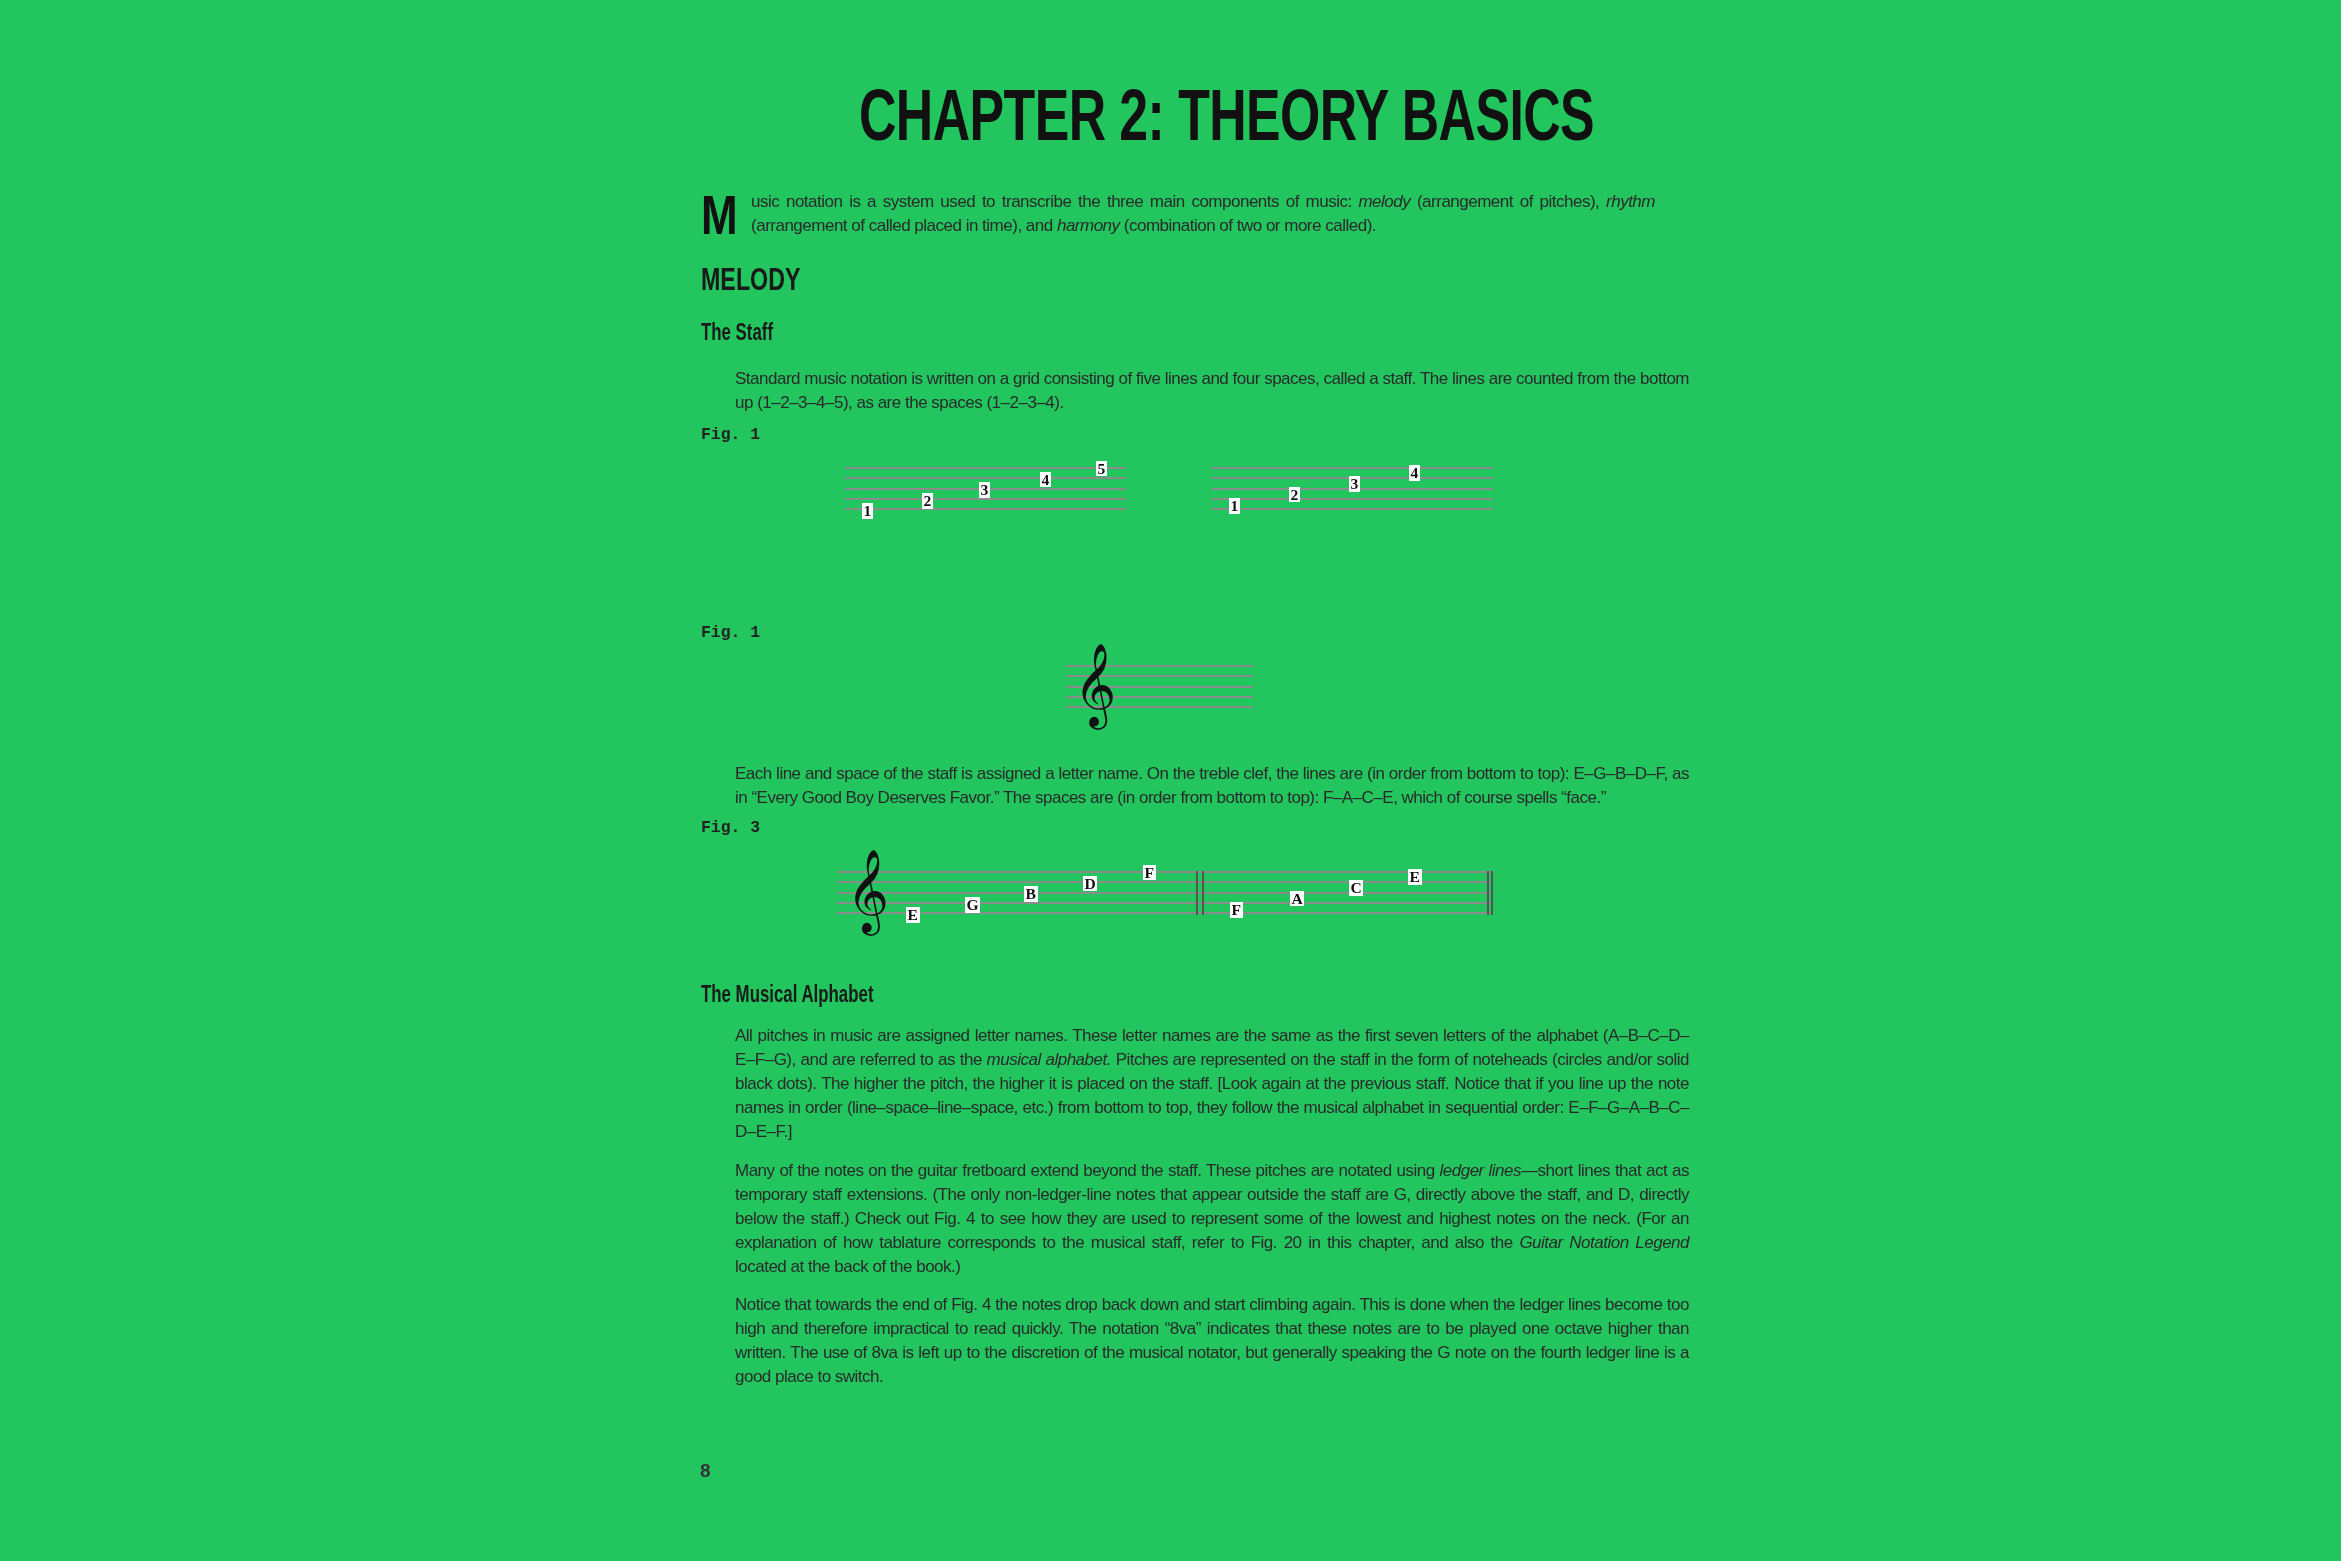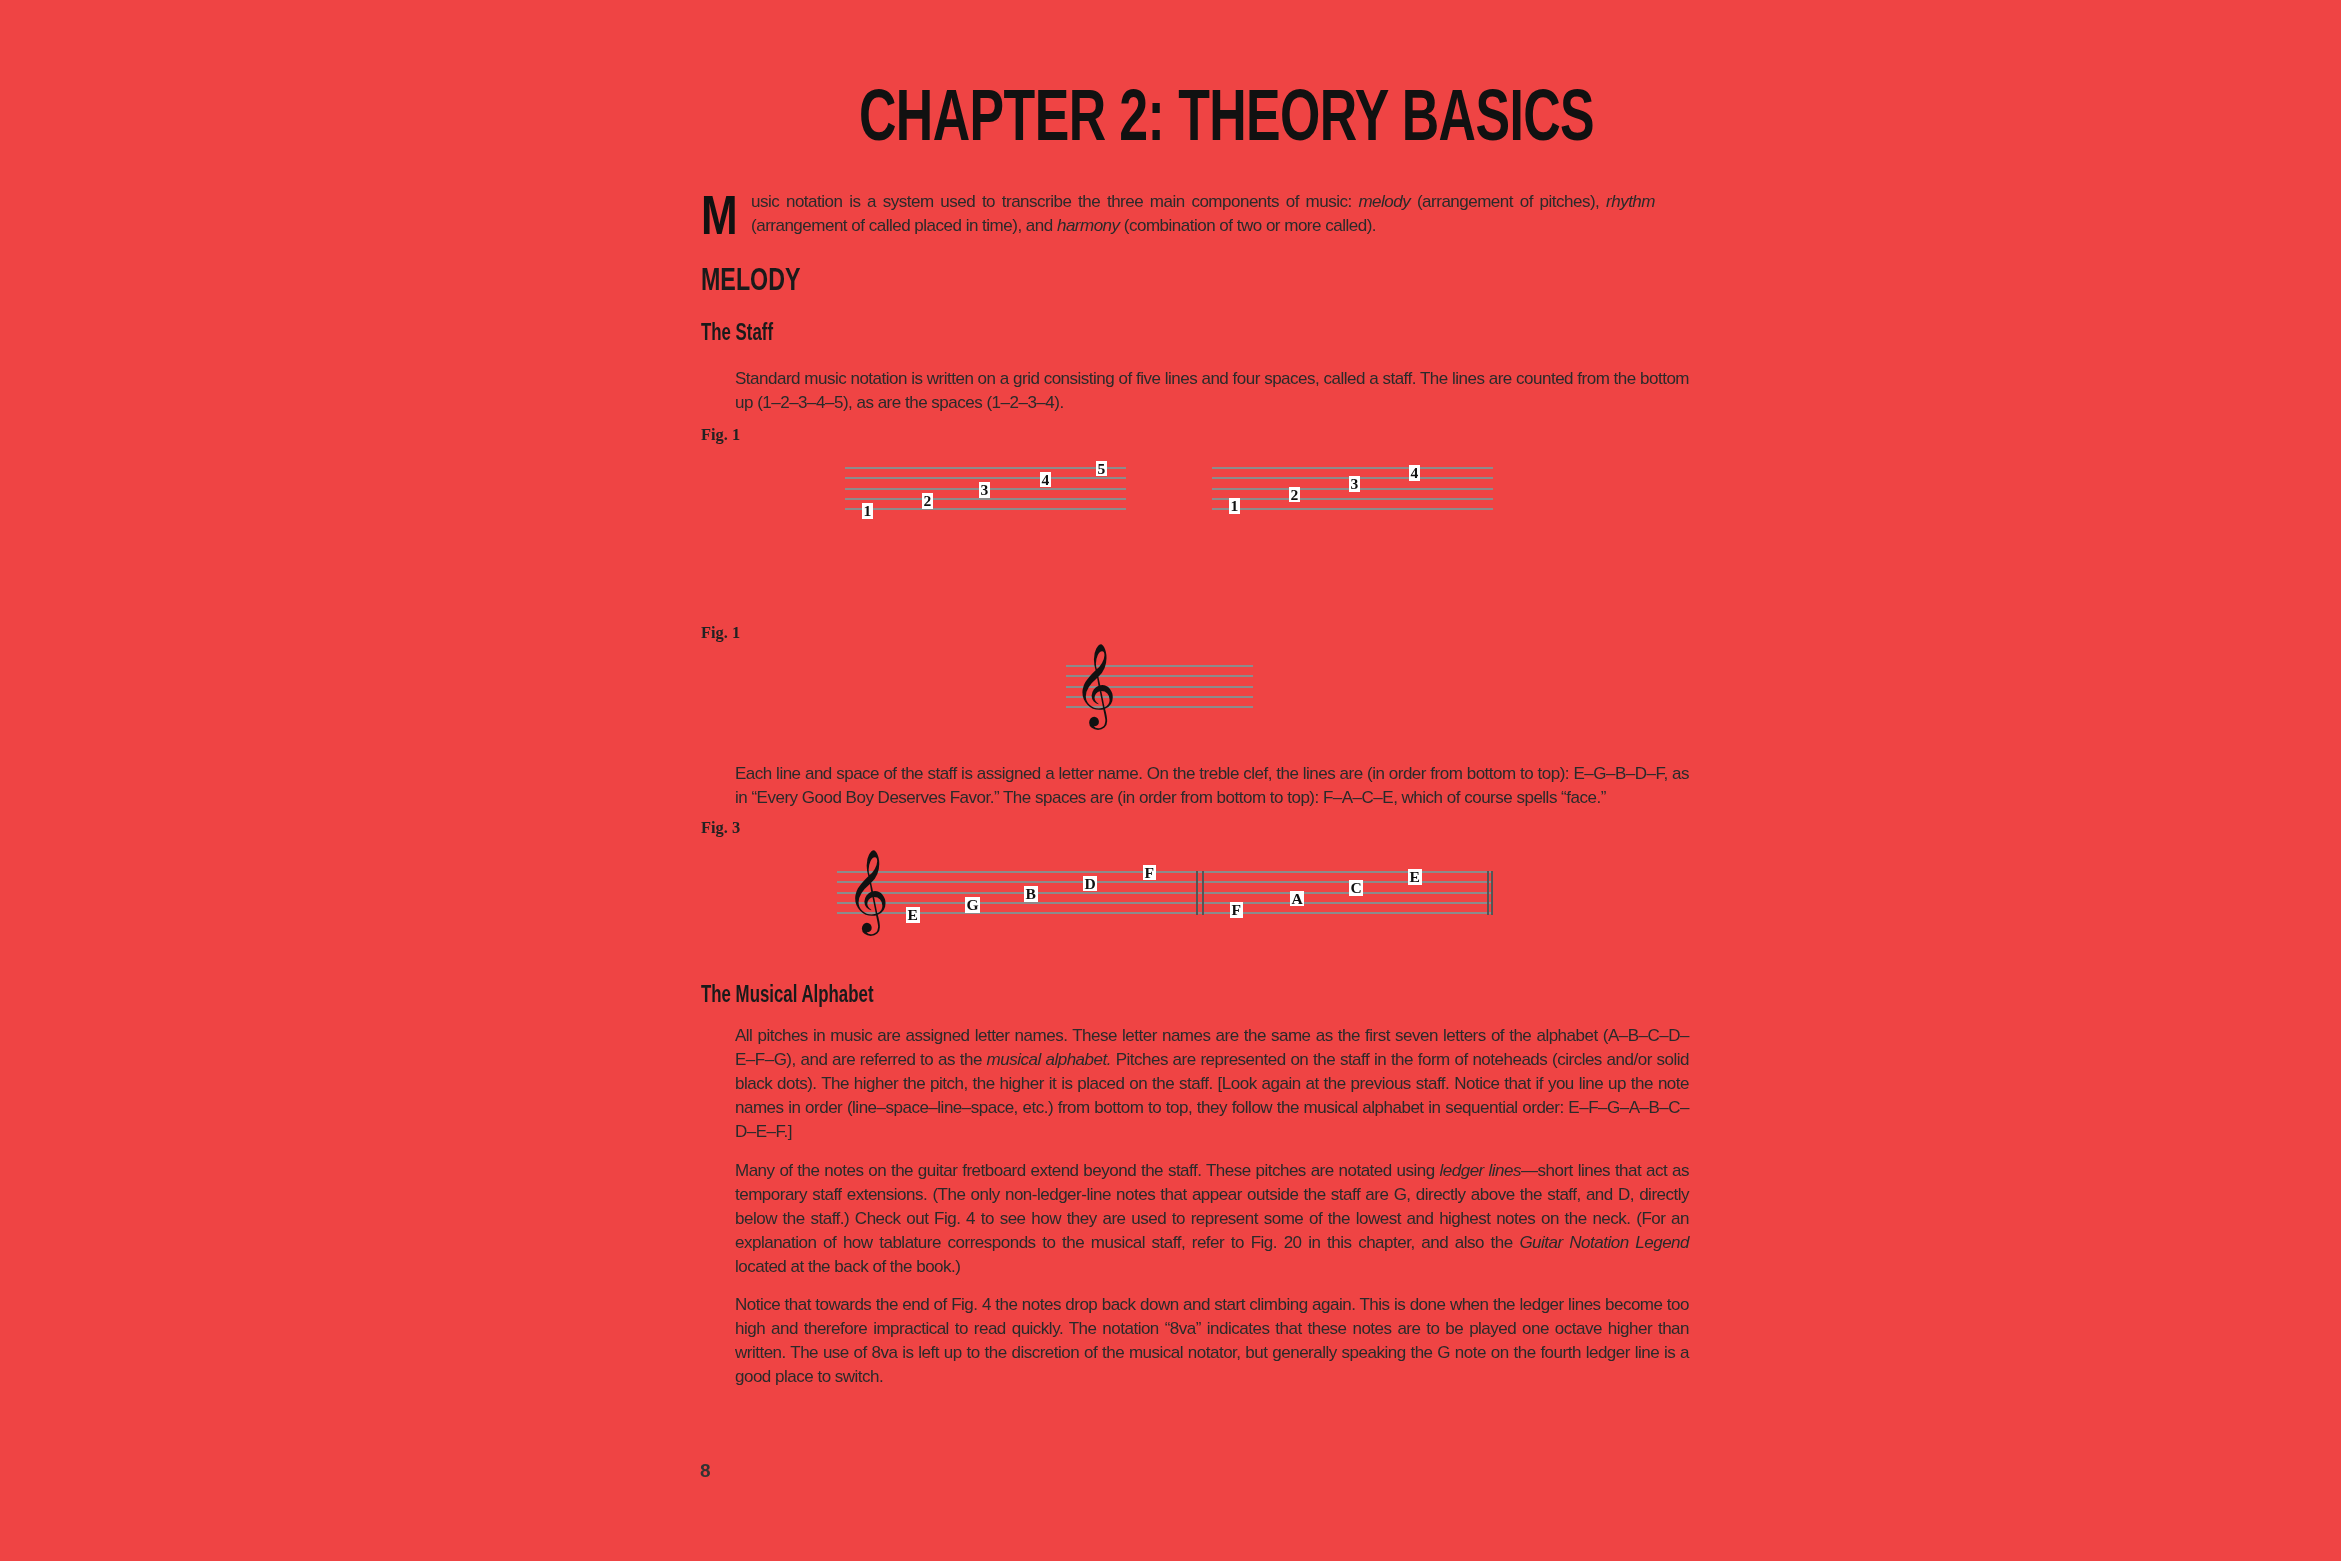--- a/index.html
+++ b/index.html
@@ -1,17 +1,17 @@
 <!DOCTYPE html>
 <html style="font-size:12.5px"><head>
 <meta charset="utf-8">
 <style>
   html, body { margin: 0; padding: 0; background: #ffffff; }
   body { width: 2342px; height: 1561px; position: relative; overflow: hidden; color: #1a1a1a; }
-  .page { position: absolute; left: 0; top: 0; width: 2342px; height: 1561px; background: #ef4444; }
+  .page { position: absolute; left: 0; top: 0; width: 2342px; height: 1561px; background: #22c55e; }
 
   .title {
     position: absolute; left: 859px; top: 72px; width: 671px;
     font-family: "Liberation Sans", sans-serif; font-weight: bold;
     font-size: 72px; line-height: 86px; letter-spacing: -0.8px;
     transform: scaleX(0.72); transform-origin: left top; white-space: nowrap;
     color: #111;
   }
 
   .body-text {
@@ -29,21 +29,21 @@
 
   .h1 {
     position: absolute; font-family: "Liberation Sans", sans-serif; font-weight: bold;
     font-size: 31px; color: #1a1a1a; transform: scaleX(0.75); transform-origin: left top; white-space: nowrap;
   }
   .h2 {
     position: absolute; font-family: "Liberation Sans", sans-serif; font-weight: bold;
     font-size: 23.4px; color: #1a1a1a; transform: scaleX(0.72); transform-origin: left top; white-space: nowrap;
   }
   .fig-label {
-    position: absolute; font-family: Liberation Serif, serif; font-weight: bold;
+    position: absolute; font-family: Liberation Mono, monospace; font-weight: bold;
     font-size: 16.4px; color: #222;
   }
   .para { position: absolute; left: 701px; width: 954px; margin-left: 34px; }
 
   .staff { position: absolute; }
   .staff .line { position: absolute; left: 0; height: 2.3px; background: #8c8c8c; }
   .note-label {
     position: absolute; font-family: "Liberation Serif", serif; font-weight: bold;
     font-size: 15.6px; color: #111; background: #fff; padding: 0 1.6px; line-height: 15.6px;
   }

